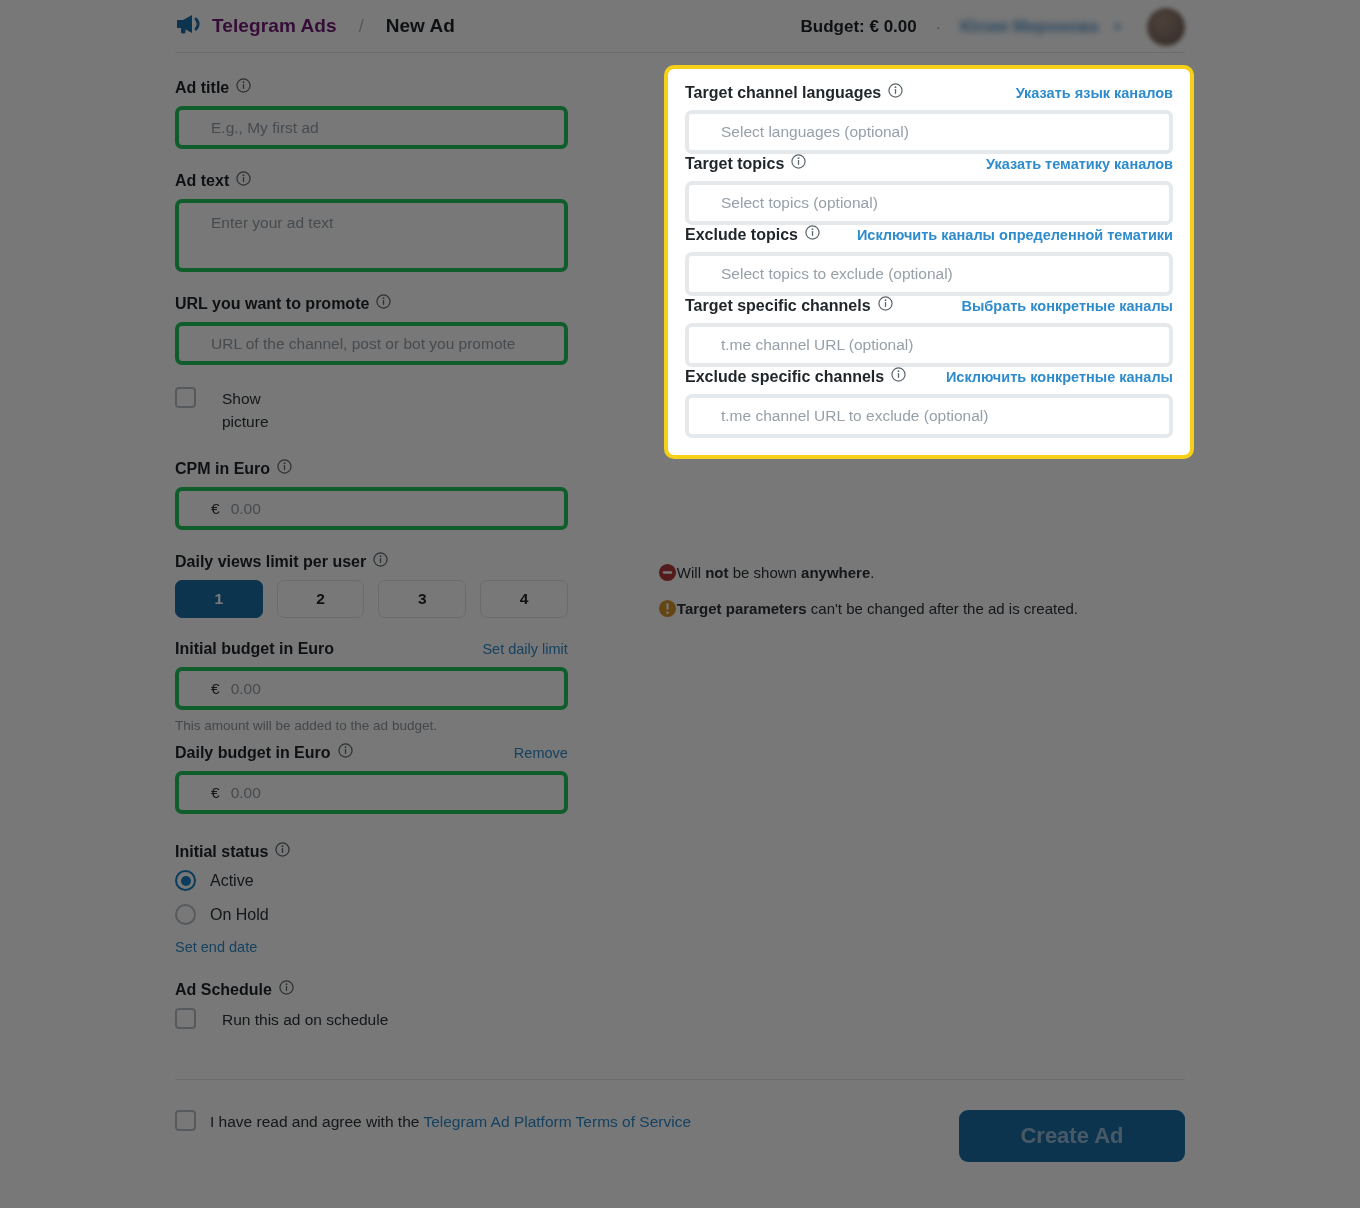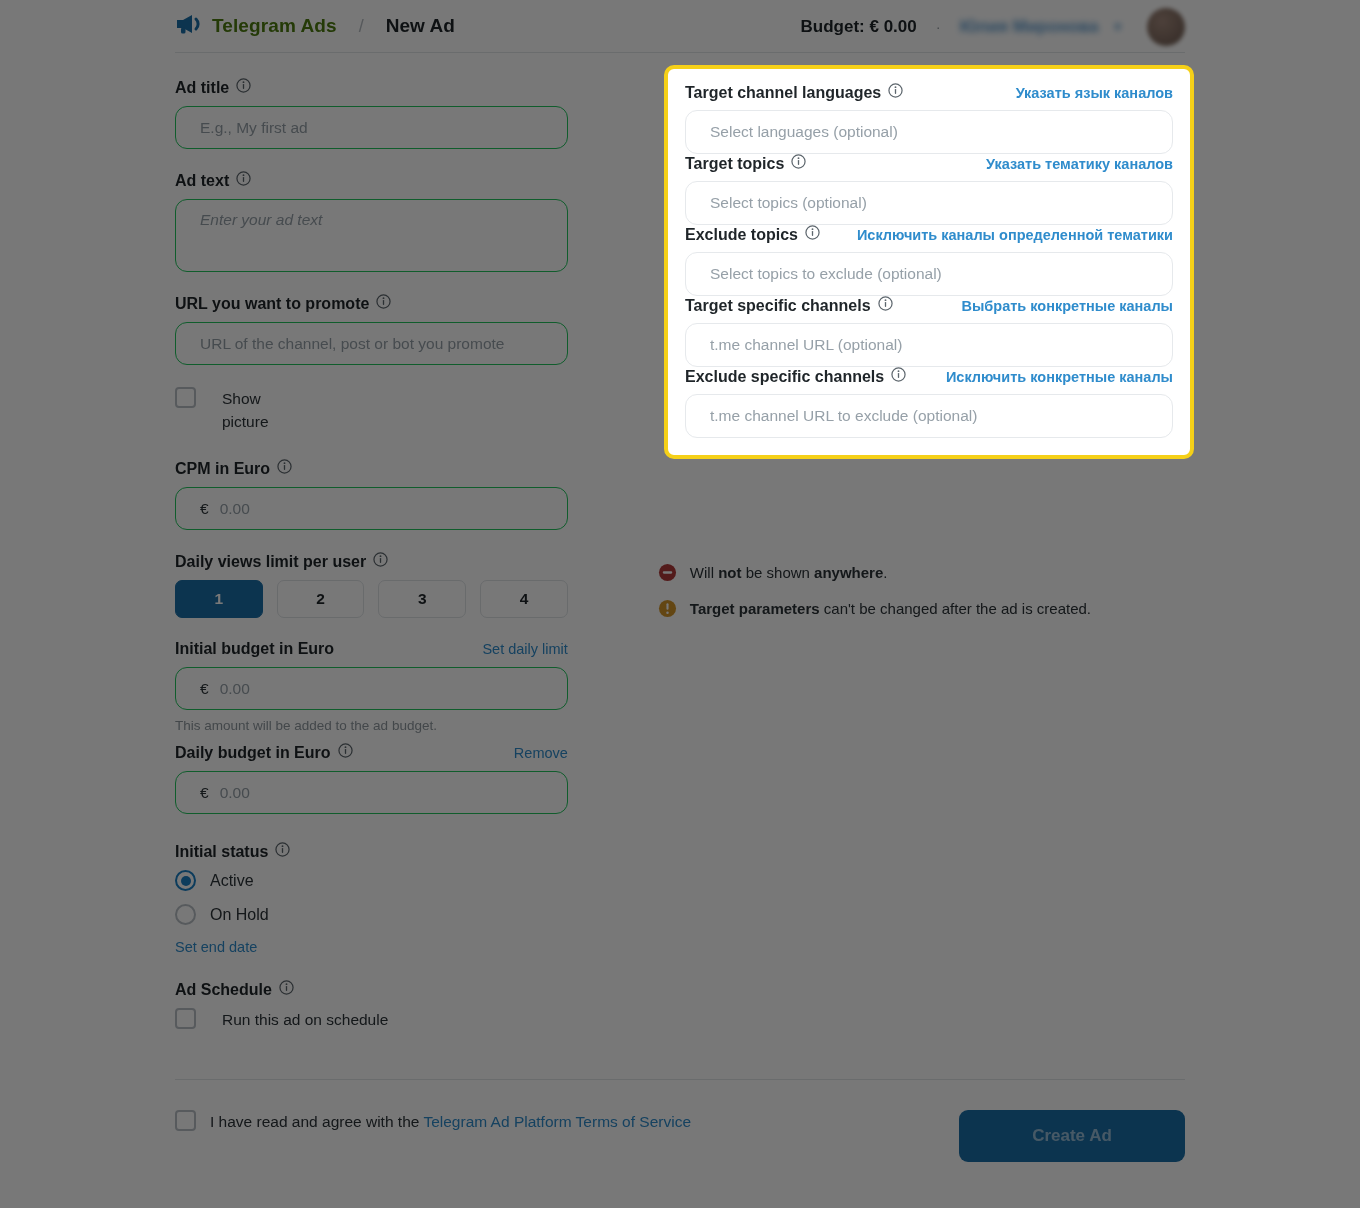--- a/index.html
+++ b/index.html
@@ -30,21 +30,21 @@
   
   .header {
     height: 53px;
     display: flex; align-items: center;
     border-bottom: 1px solid #e2e5e8;
     position: relative;
   }
   .brand { display: flex; align-items: center; gap: 11px; }
   .megaphone { display: block; }
   .brand-name {
-    color: #4d7c0f; font-size: 19px; font-weight: bold;
+    color: #701a75; font-size: 19px; font-weight: bold;
     letter-spacing: .1px;
   }
   .crumb-sep { color: #b6bcc2; font-size: 18px; margin: 0 11px; }
   .crumb-current { color: #1f2529; font-size: 19px; font-weight: bold; }
 
   .header-right {
     position: absolute; right: 0; top: 0; height: 53px;
     display: flex; align-items: center; gap: 10px;
   }
   .budget { font-size: 17px; font-weight: bold; color: #1f2529; }
@@ -75,27 +75,27 @@
     white-space: nowrap;
   }
   .info-icon { flex: none; }
   .link {
     font-size: 14.5px; color: #2f8ccc; font-weight: normal;
     cursor: pointer; white-space: nowrap;
   }
 
   .input {
     width: 100%; height: 43px;
-    border: 1px solid #22c55e; border-radius: 12px;
+    border: 4px solid #22c55e; border-radius: 7px;
     background: #fff;
     display: flex; align-items: center;
-    padding: 0 24px;
+    padding: 0 32px;
     font-size: 15.5px; color: #96a0a8;
   }
-  .input.tall { height: 73px; align-items: flex-start; padding-top: 11px; font-style: italic; }
+  .input.tall { height: 73px; align-items: flex-start; padding-top: 11px; }
   .euro { color: #2c3338; margin-right: 11px; font-size: 15.5px; }
   .blk { margin-bottom: 22px; }
 
   
   .seg-row { display: flex; gap: 14px; }
   .seg {
     flex: 1; height: 38px; border-radius: 7px;
     border: 1px solid #dfe3e6; background: #fff;
     display: flex; align-items: center; justify-content: center;
     font-size: 15.5px; font-weight: bold; color: #1f2529;
@@ -135,38 +135,38 @@
     padding: 14px 17px 17px 17px;
     z-index: 5;
   }
   .panel .label-row { margin-bottom: 8px; margin-top: 14px; }
   .panel .label-row:first-child { margin-top: 0; }
   .panel .link { font-weight: bold; font-size: 14.5px; }
   .panel .input { border-color: #e6e9ec; height: 44px; }
 
   
   .notes { margin-top: 12px; }
-  .note { display: flex; align-items: flex-start; gap: 13px; margin-bottom: 13px; }
+  .note { display: flex; align-items: flex-start; margin-bottom: 13px; }
   .note-txt { font-size: 15px; color: #2c3338; line-height: 20px; }
   .note-txt b { font-weight: bold; }
 
   
   .footer {
     border-top: 1px solid #e2e5e8;
     margin-top: 26px; padding-top: 30px;
     display: flex; align-items: flex-start; justify-content: space-between;
   }
   .terms { display: flex; align-items: flex-start; gap: 14px; max-width: 520px; }
   .terms-txt { font-size: 15.5px; color: #2c3338; line-height: 24px; }
   .terms-txt a { color: #2f8ccc; text-decoration: none; cursor: pointer; }
   .create-btn {
     width: 226px; height: 52px; border-radius: 9px;
     background: #1b6fa8; color: rgba(255,255,255,.55);
     display: flex; align-items: center; justify-content: center;
-    font-size: 17px; font-weight: bold; cursor: default;
+    font-size: 22px; font-weight: bold; cursor: default;
   }
 </style>
 </head>
 <body>
 
 <div id="page">
   <div class="content">
 
     <div class="header">
       <div class="brand">

